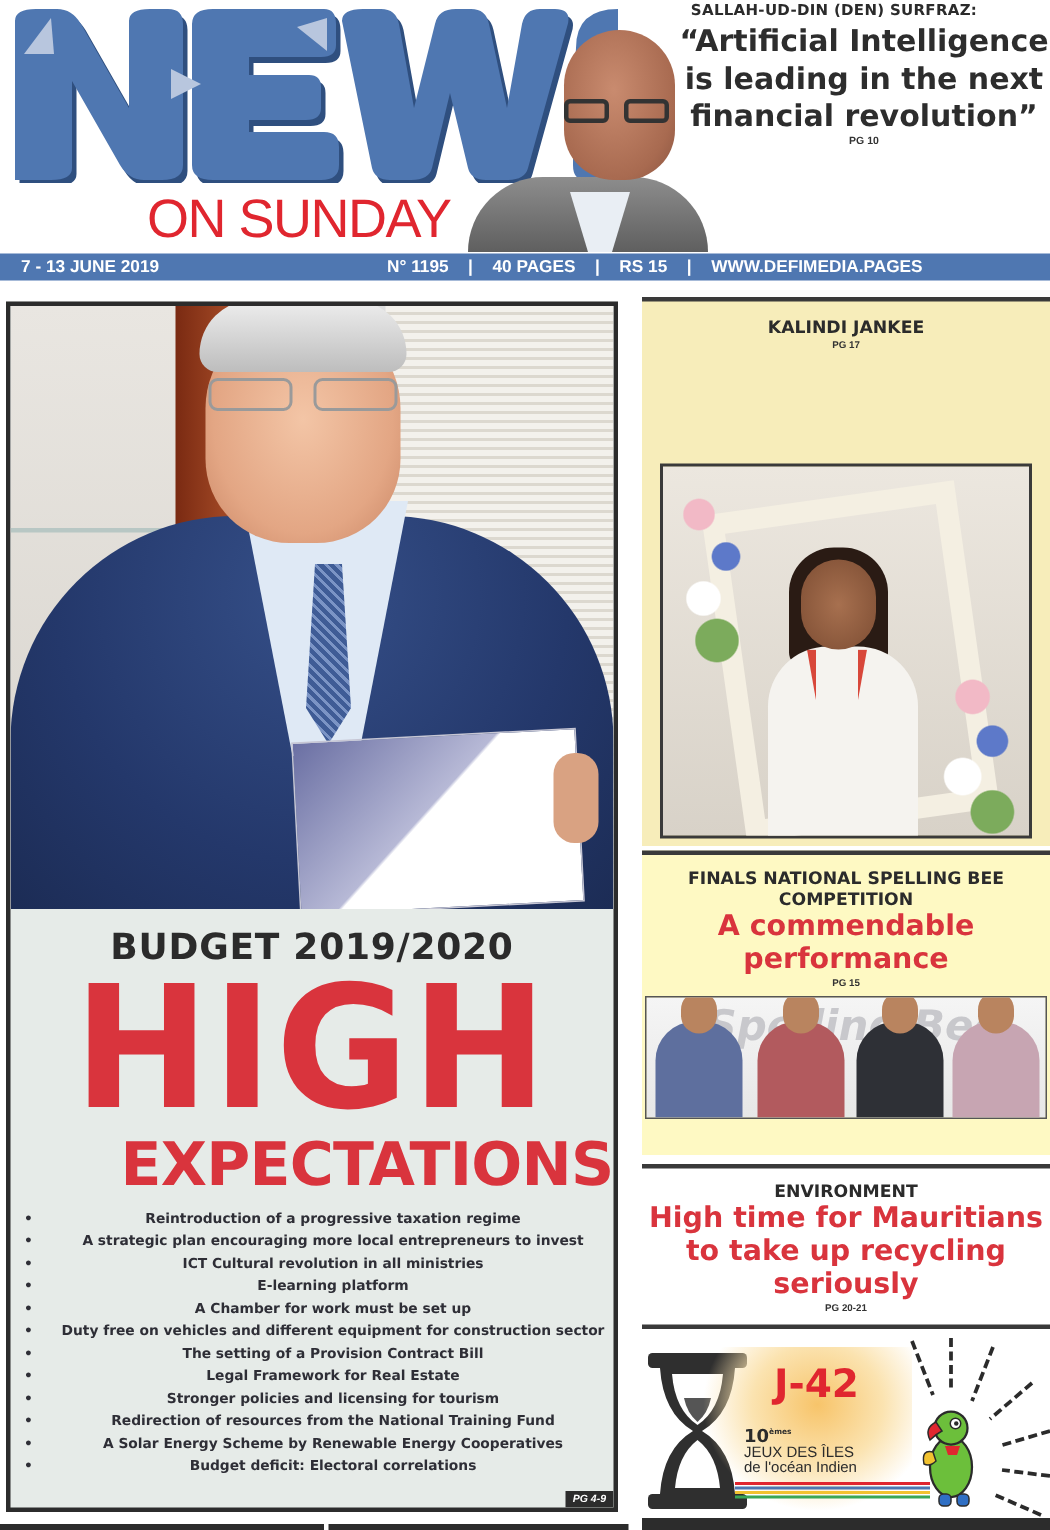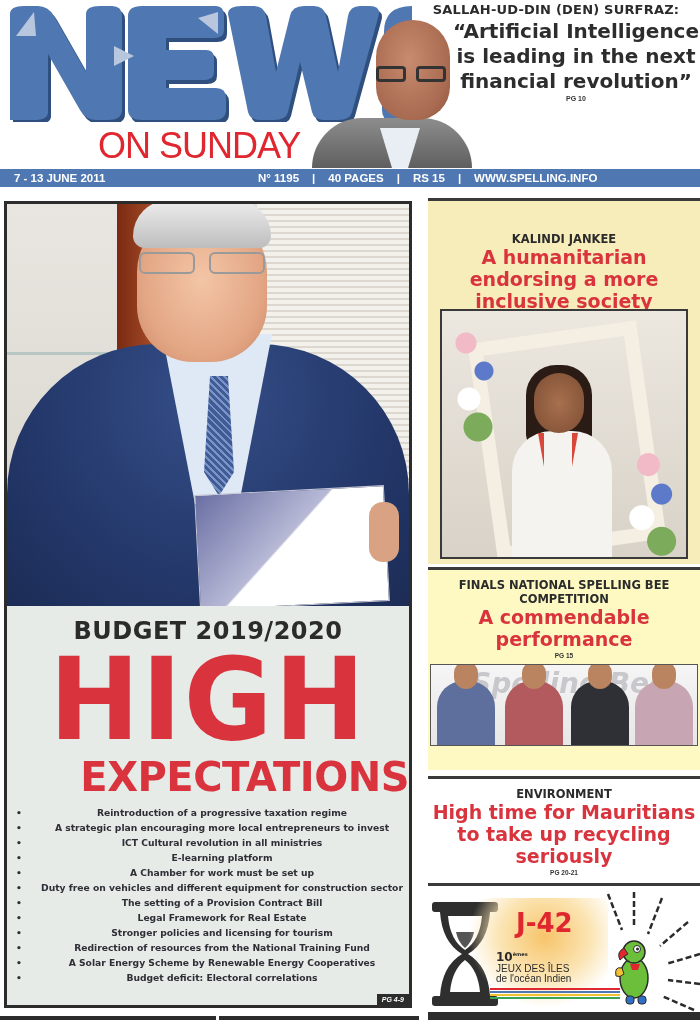--- a/index.html
+++ b/index.html
@@ -13,21 +13,21 @@
   .logo-sunday { position: absolute; left: 98px; top: 126px; font-family: "Liberation Sans", sans-serif; font-size: 36px; letter-spacing: -1px; color: #e0262f; line-height: 40px; z-index: 3; }
 
   .portrait-top { position: absolute; left: 312px; top: 14px; width: 160px; height: 154px; overflow: hidden; z-index: 2; }
   .portrait-top .suit { position: absolute; left: 0; bottom: 0; width: 160px; height: 50px; background: linear-gradient(180deg,#8d8d8d,#5f5f5f); border-radius: 60px 60px 0 0; }
   .portrait-top .collar { position: absolute; left: 68px; bottom: 0; width: 40px; height: 40px; background: #e9eef4; clip-path: polygon(0 0,100% 0,70% 100%,30% 100%); }
   .portrait-top .head { position: absolute; left: 64px; top: 6px; width: 74px; height: 100px; background: radial-gradient(ellipse at 45% 40%, #c98b6f 0%, #a86a50 70%, #8a5440 100%); border-radius: 40px 40px 36px 36px; }
   .portrait-top .glasses { position: absolute; left: 64px; top: 52px; width: 76px; height: 16px; }
   .portrait-top .glasses span { position: absolute; top: 0; width: 30px; height: 16px; border: 3px solid #333; border-radius: 4px; }
 
   .headline-top { position: absolute; left: 412px; top: 2px; width: 288px; text-align: center; z-index: 4; }
-  .headline-top .kicker { font-family: "DejaVu Sans", sans-serif; font-weight: bold; font-size: 13px; color: #2b2b2b; letter-spacing: 0.2px; white-space: nowrap; }
+  .headline-top .kicker { font-family: "DejaVu Sans", sans-serif; font-weight: bold; font-size: 10px; color: #2b2b2b; letter-spacing: 0.2px; white-space: nowrap; }
   .headline-top .quote { font-family: "DejaVu Sans", sans-serif; font-weight: bold; font-size: 20px; line-height: 25px; color: #2d2d2d; margin-top: 2px; padding-left: 40px; }
   .headline-top .pg { font-family: "Liberation Sans", sans-serif; font-size: 7px; font-weight: bold; color: #333; margin-top: 1px; padding-left: 40px; }
 
   
   .infobar { position: absolute; left: 0; top: 169px; width: 700px; height: 18px; background: #4f77b1; color: #fff; font-family: "Liberation Sans", sans-serif; font-weight: bold; font-size: 11.5px; line-height: 18px; z-index: 1; }
   .infobar .date { position: absolute; left: 14px; top: 0; }
   .infobar .right { position: absolute; left: 258px; top: 0; white-space: nowrap; }
   .infobar .sep { display: inline-block; margin: 0 13px; }
 
   
@@ -56,21 +56,21 @@
   .bullet-list li::before { content: "•"; position: absolute; left: 3px; top: 0; color: #2e2e36; }
   .pg-tag { position: absolute; right: 0; bottom: 0; background: #2c2c2c; color: #fff; font-family: "Liberation Sans", sans-serif; font-weight: bold; font-style: italic; font-size: 7px; padding: 2px 5px; }
 
   
   .right-col { position: absolute; left: 428px; top: 198px; width: 272px; }
   .box-kalindi { position: absolute; left: 0; top: 0; width: 272px; height: 366px; background: #f7edba; border-top: 3px solid #3a3a3a; }
   .sec-kicker { font-family: "DejaVu Sans", sans-serif; font-weight: bold; font-size: 11.5px; color: #2b2b2b; text-align: center; line-height: 14px; }
   .sec-title { font-family: "DejaVu Sans", sans-serif; font-weight: bold; font-size: 19px; line-height: 22px; color: #d9343d; text-align: center; }
   .sec-pg { font-family: "Liberation Sans", sans-serif; font-weight: bold; font-size: 6.5px; color: #333; text-align: center; margin-top: 2px; }
 
-  .kalindi-head { position: absolute; left: 0; top: 10px; width: 272px; margin-top: 21px; }
+  .kalindi-head { position: absolute; left: 0; top: 10px; width: 272px; }
   .kalindi-photo { position: absolute; left: 12px; top: 108px; width: 248px; height: 250px; border: 2px solid #3a3a3a; background: linear-gradient(180deg,#ece7df,#d8d2c8); overflow: hidden; }
   .kalindi-photo .frame { position: absolute; left: 40px; top: 20px; width: 170px; height: 220px; border: 14px solid #f4efe2; transform: rotate(-8deg); }
   .kalindi-photo .dress { position: absolute; left: 70px; top: 120px; width: 100px; height: 130px; background: #f5f3ef; border-radius: 40px 40px 0 0; }
   .kalindi-photo .face { position: absolute; left: 92px; top: 62px; width: 50px; height: 60px; background: radial-gradient(ellipse,#a7704f,#7d4d33); border-radius: 26px; }
   .kalindi-photo .hair { position: absolute; left: 84px; top: 54px; width: 66px; height: 80px; background: #2a1b14; border-radius: 30px 30px 10px 10px; z-index: 0; }
   .kalindi-photo .ribbon { position: absolute; left: 96px; top: 122px; width: 40px; height: 90px; border-left: 6px solid #d8473a; border-right: 6px solid #d8473a; clip-path: polygon(0 0,100% 0,60% 100%,40% 100%); }
   .kalindi-photo .flowers-a { position: absolute; left: 6px; top: 4px; width: 60px; height: 140px; background: radial-gradient(circle at 30% 20%,#f2b9c6 0 10px,transparent 11px), radial-gradient(circle at 60% 40%,#5d79c9 0 9px,transparent 10px), radial-gradient(circle at 35% 60%,#ffffff 0 11px,transparent 12px), radial-gradient(circle at 50% 80%,#7cab5c 0 14px,transparent 15px); }
   .kalindi-photo .flowers-b { position: absolute; left: 180px; top: 130px; width: 66px; height: 118px; background: radial-gradient(circle at 40% 20%,#f2b9c6 0 11px,transparent 12px), radial-gradient(circle at 60% 45%,#5d79c9 0 10px,transparent 11px), radial-gradient(circle at 30% 65%,#ffffff 0 12px,transparent 13px), radial-gradient(circle at 60% 85%,#7cab5c 0 14px,transparent 15px); }
 
   .box-spelling { position: absolute; left: 0; top: 369px; width: 272px; height: 203px; background: #fef9c3; border-top: 3px solid #3a3a3a; }
@@ -136,23 +136,23 @@
   </div>
 
   <div class="headline-top">
     <div class="kicker">SALLAH-UD-DIN (DEN) SURFRAZ:</div>
     <div class="quote">“Artificial Intelligence is leading in the next financial revolution”</div>
     <div class="pg">PG 10</div>
   </div>
 </header>
 
 <div class="infobar">
-  <span class="date">7 - 13 JUNE 2011</span>
+  <span class="date">7 - 13 JUNE 2019</span>
   <span class="right">
-    <span>N° 1195</span><span class="sep">|</span><span>40 PAGES</span><span class="sep">|</span><span>RS 15</span><span class="sep">|</span><span>WWW.SPELLING.INFO</span>
+    <span>N° 1195</span><span class="sep">|</span><span>40 PAGES</span><span class="sep">|</span><span>RS 15</span><span class="sep">|</span><span>WWW.DEFIMEDIA.PAGES</span>
   </span>
 </div>
 
 <section class="main-story">
   <div class="main-photo">
     <div class="wall"></div>
     <div class="door"></div>
     <div class="blinds"></div>
     <div class="shelf"></div>
     <div class="suit"></div>
@@ -187,21 +187,20 @@
     <li>Budget deficit: Electoral correlations</li>
   </ul>
   <div class="pg-tag">PG 4-9</div>
 </section>
 
 <aside class="right-col">
 
   <section class="box-kalindi">
     <div class="kalindi-head">
       <div class="sec-kicker">KALINDI JANKEE</div>
-      <div class="sec-title">A humanitarian endorsing a more inclusive society</div>
       <div class="sec-pg">PG 17</div>
     </div>
     <div class="kalindi-photo">
       <div class="frame"></div>
       <div class="hair"></div>
       <div class="dress"></div>
       <div class="face"></div>
       <div class="ribbon"></div>
       <div class="flowers-a"></div>
       <div class="flowers-b"></div>

